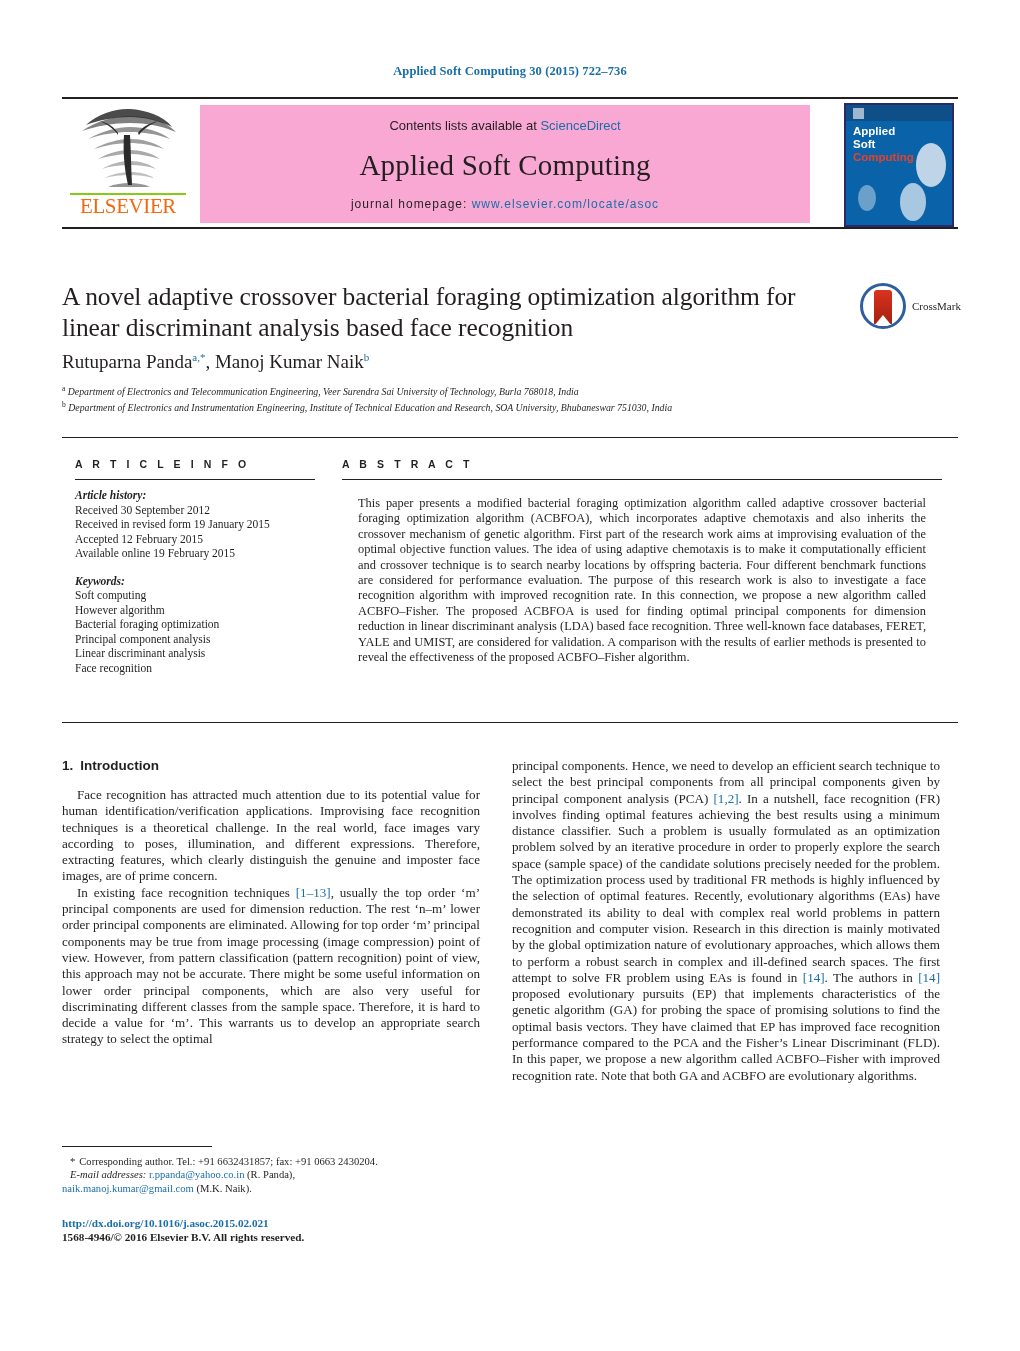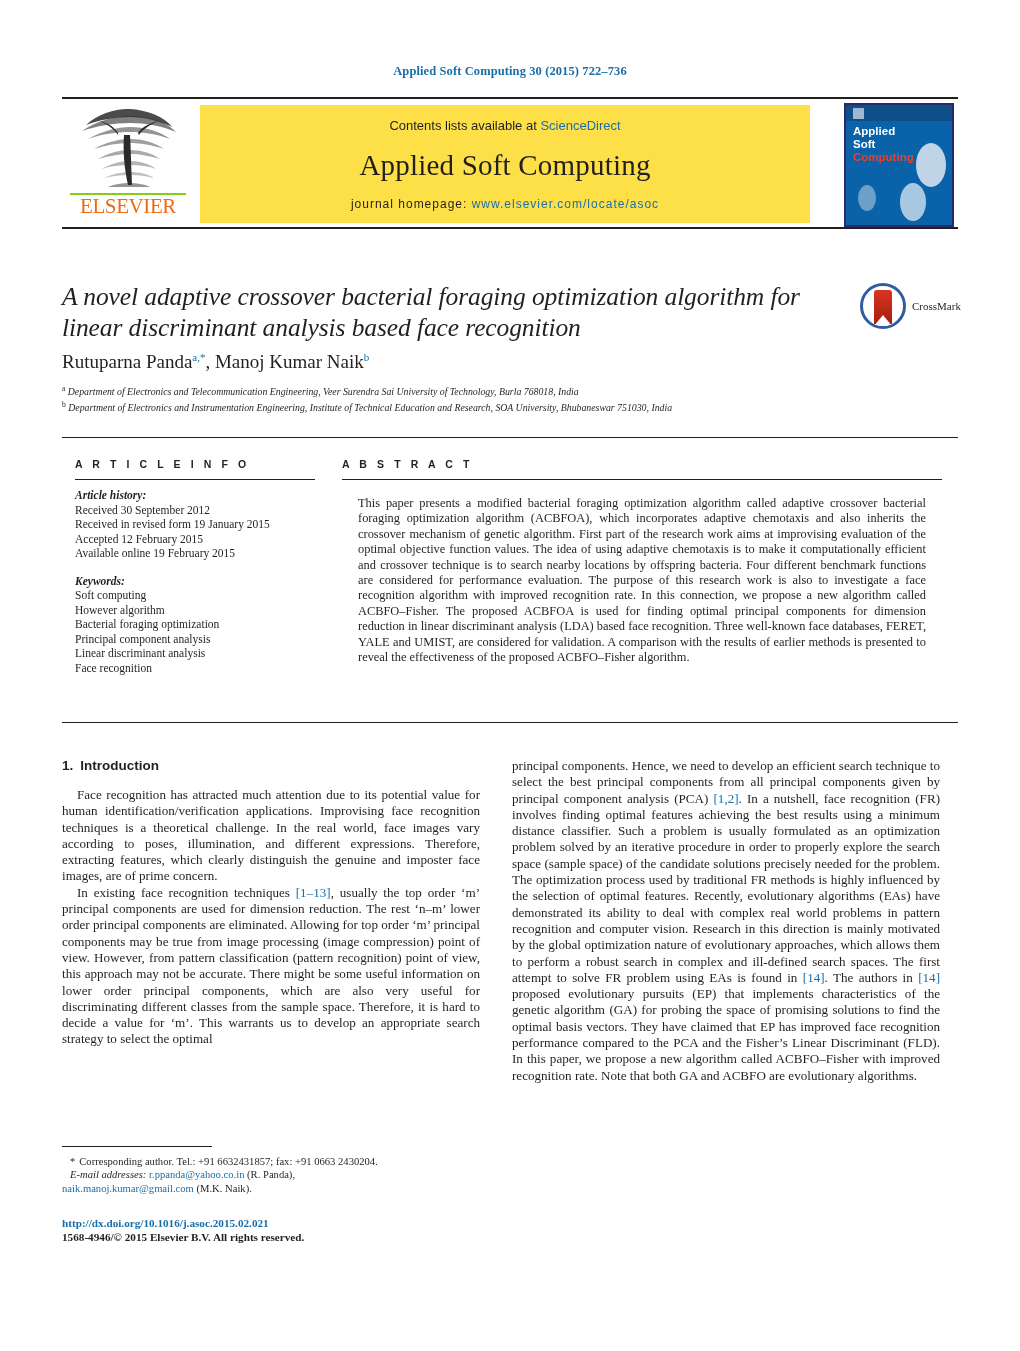--- a/index.html
+++ b/index.html
@@ -69,21 +69,21 @@
     letter-spacing: -0.4px;
     color: #f06a0f;
     border-top: 2px solid #84cc16;
     padding-top: 1px;
     line-height: 1;
   }
   .banner-center {
     position: absolute;
     left: 138px; top: 2px;
     width: 610px; height: 118px;
-    background: #fde047;
+    background: #f9a8d4;
   }
   .contents-line {
     position: absolute;
     top: 13px; left: 0; width: 610px;
     text-align: center;
     font-family: "Liberation Sans", sans-serif;
     font-size: 13px;
     color: #231f20;
   }
   .contents-line .sd { color: #1a6ea8; }
@@ -130,21 +130,20 @@
   .cover-b1 { position:absolute; right:6px; bottom:38px; width:30px; height:44px; border-radius:50%; background:#dfe9f2; opacity:.85; }
   .cover-b2 { position:absolute; right:26px; bottom:4px; width:26px; height:38px; border-radius:50%; background:#cfe0ee; opacity:.8; }
   .cover-b3 { position:absolute; left:12px; bottom:14px; width:18px; height:26px; border-radius:50%; background:#bcd4e8; opacity:.55; }
 
   
   .title-block {
     position: absolute;
     left: 62px;
     top: 281px;
     width: 760px;
-    font-style: italic;
   }
   .art-title {
     font-family: "Liberation Serif", serif;
     font-size: 25.5px;
     font-weight: normal;
     line-height: 31px;
     color: #231f20;
     margin: 0;
     letter-spacing: -.1px;
   }
@@ -489,16 +488,16 @@
       <span>(R. Panda),</span>
     </div>
     <div>
       <a class="mail" href="#">naik.manoj.kumar@gmail.com</a>
       <span>(M.K. Naik).</span>
     </div>
   </div>
 
   <div class="doi-block">
     <div class="doi-link">http://dx.doi.org/10.1016/j.asoc.2015.02.021</div>
-    <div class="issn-line">1568-4946/© 2015 Elsevier B.V. All rights reserved.</div>
+    <div class="issn-line">1568-4946/© 2016 Elsevier B.V. All rights reserved.</div>
   </div>
 
 </div>
 
 </body></html>

